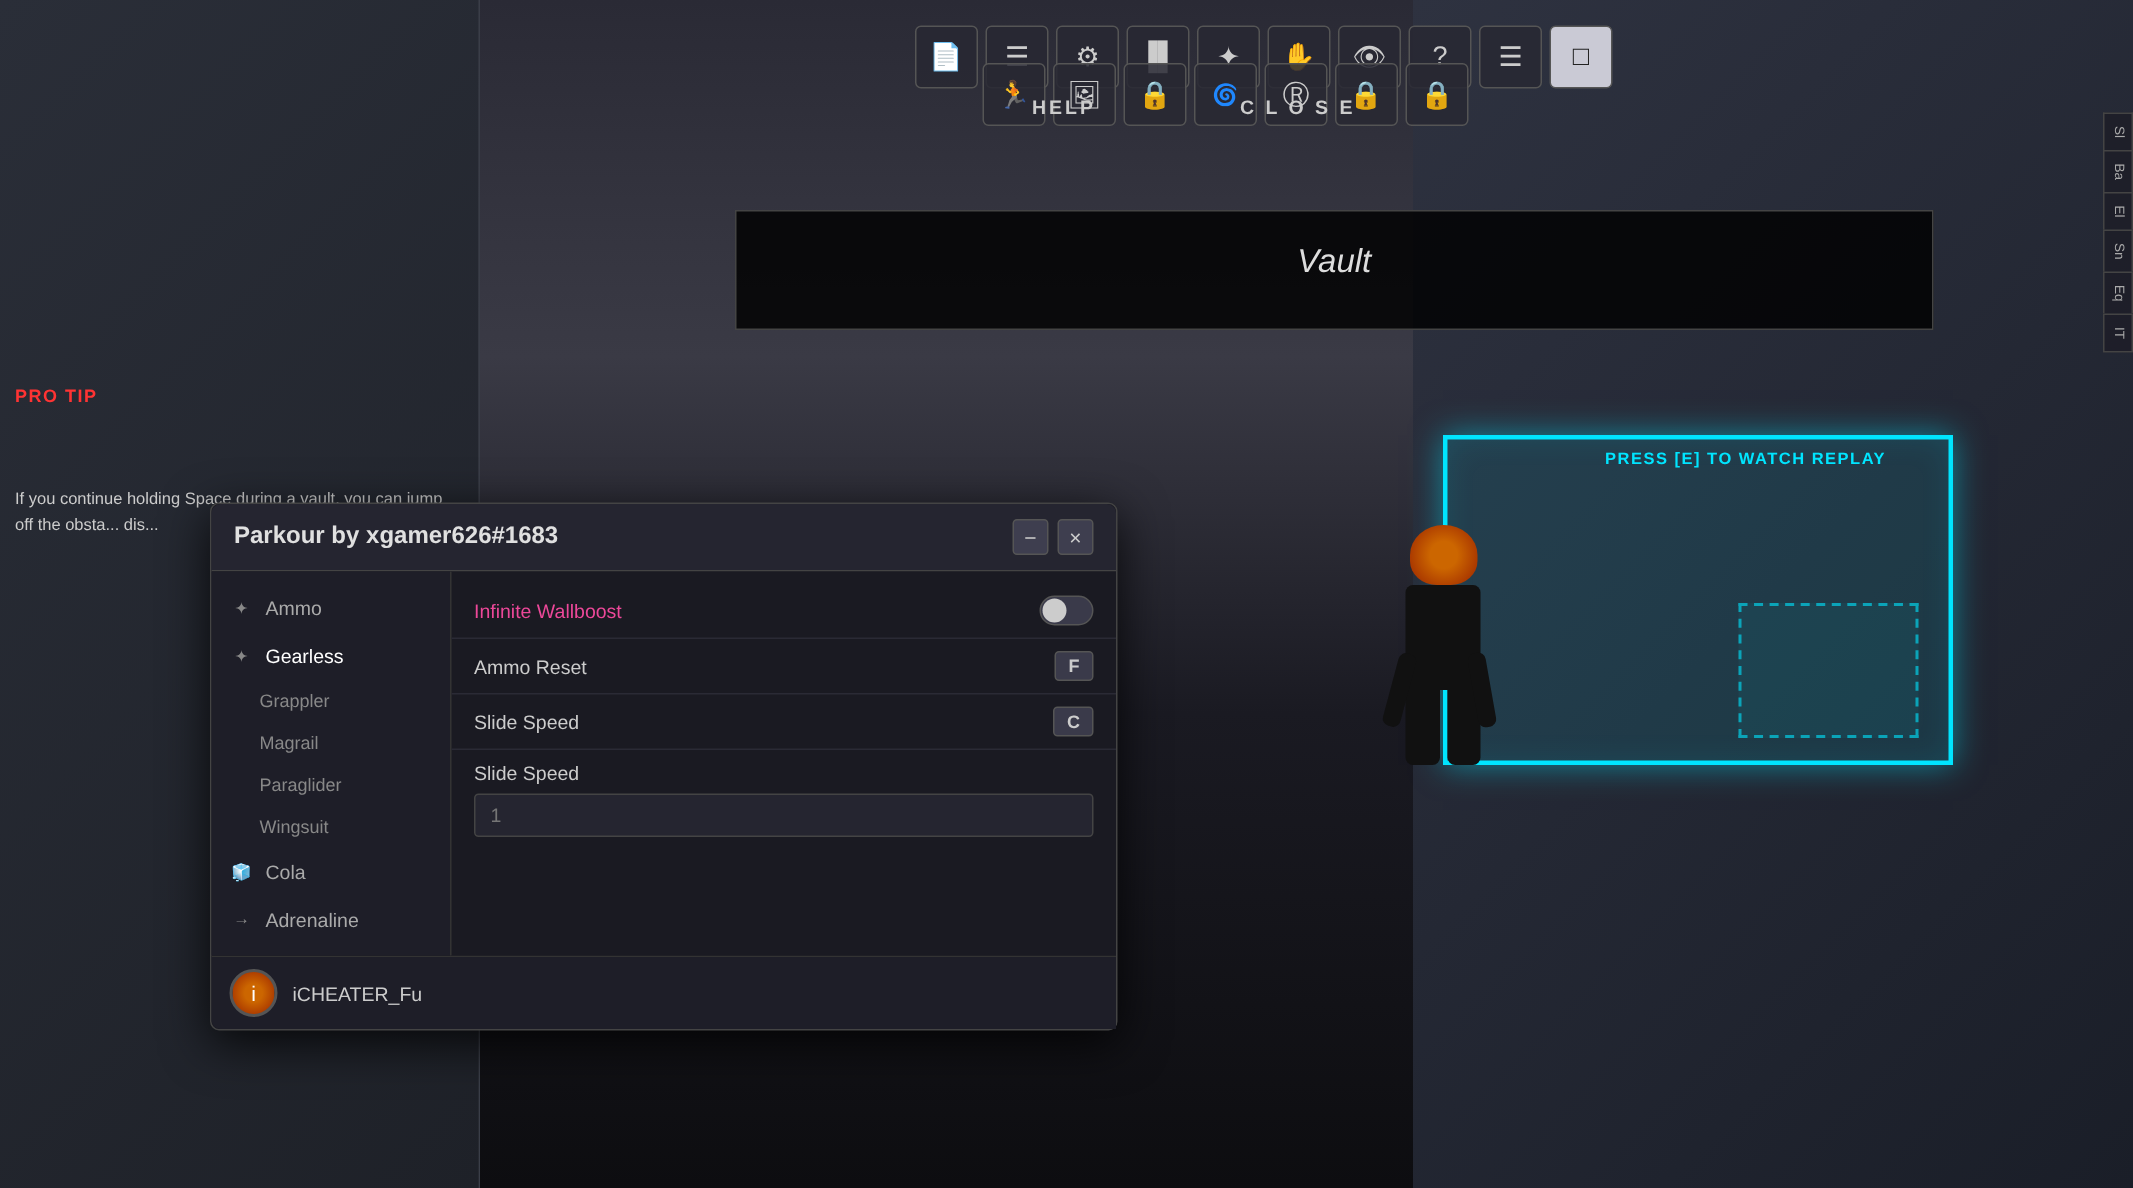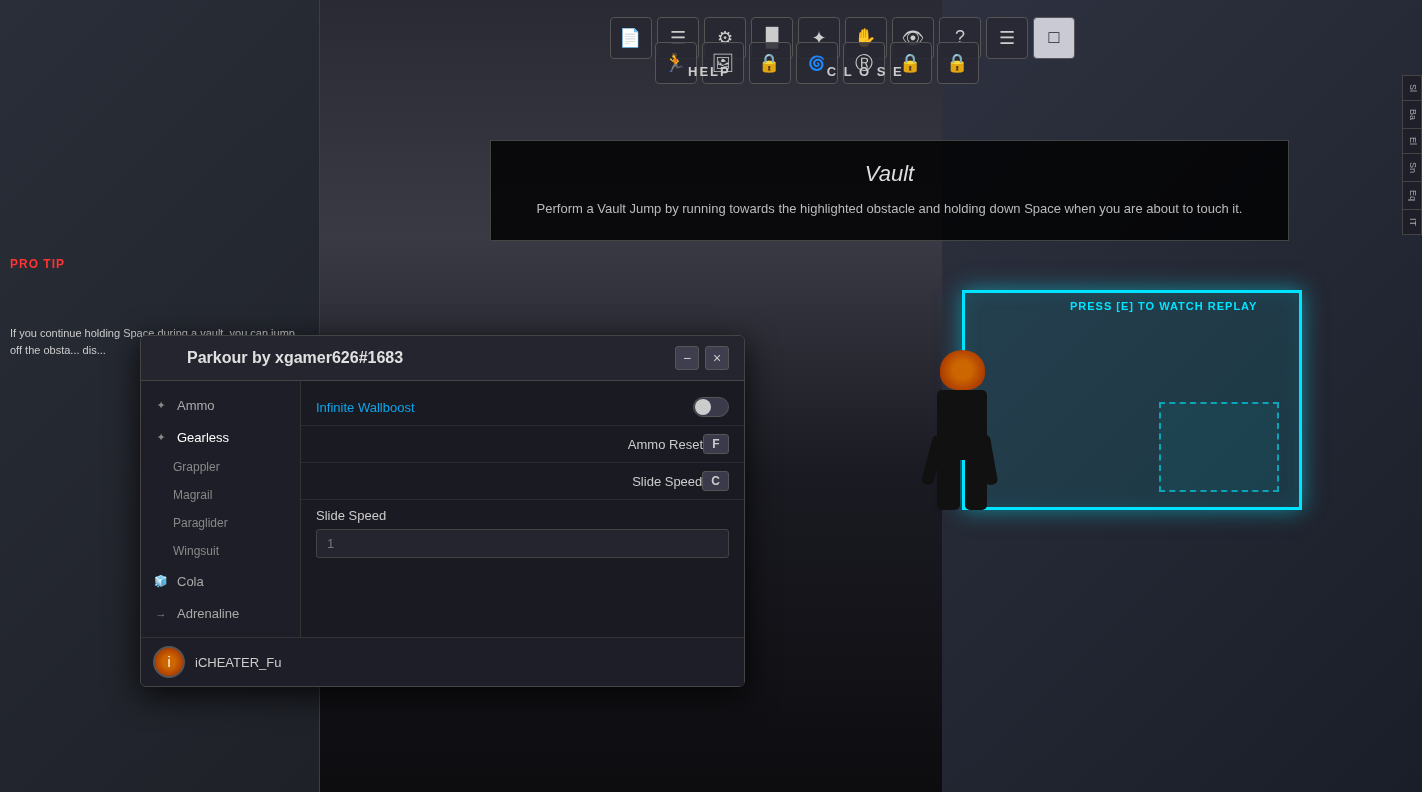--- a/index.html
+++ b/index.html
@@ -256,21 +256,20 @@
       display: flex;
       align-items: center;
       justify-content: space-between;
       border-radius: 6px 6px 0 0;
       border-bottom: 1px solid #444;
     }
     .modal-title {
       color: #e0e0e0;
       font-size: 16px;
       font-weight: bold;
-      margin-left: 31px;
     }
     .modal-controls {
       display: flex;
       gap: 6px;
     }
     .modal-btn {
       width: 24px;
       height: 24px;
       background: rgba(80,80,100,0.6);
       border: 1px solid #555;
@@ -328,21 +327,21 @@
 
     .toggle-row {
       display: flex;
       align-items: center;
       justify-content: space-between;
       padding: 8px 15px;
       border-bottom: 1px solid #2a2a35;
     }
     .toggle-row:last-child { border-bottom: none; }
     .toggle-label {
-      color: #0ea5e9;
+      color: #ec4899;
       font-size: 13px;
     }
     .toggle-switch {
       width: 36px;
       height: 20px;
       background: #3a3a4a;
       border-radius: 10px;
       position: relative;
       cursor: pointer;
       border: 1px solid #555;
@@ -354,21 +353,21 @@
       background: #cccccc;
       border-radius: 50%;
       top: 1px;
       left: 1px;
       transition: left 0.2s;
     }
 
     .key-row {
       display: flex;
       align-items: center;
-      justify-content: flex-end;
+      justify-content: space-between;
       padding: 8px 15px;
       border-bottom: 1px solid #2a2a35;
     }
     .key-label {
       color: #cccccc;
       font-size: 13px;
     }
     .key-badge {
       background: #3a3a4a;
       border: 1px solid #555;
@@ -476,21 +475,20 @@
   <div class="hud-icon">🔒</div>
 </div>
 
 <div class="help-close-bar">
   <span class="hud-text-btn">HELP</span>
   <span class="hud-text-btn">C L O S E</span>
 </div>
 
 <div class="vault-tooltip">
   <div class="vault-title">Vault</div>
-  <div class="vault-desc">Perform a Vault Jump by running towards the highlighted obstacle and holding down Space when you are about to touch it.</div>
 </div>
 
 <div class="pro-tip">PRO TIP</div>
 <div class="pro-tip-text">If you continue holding Space during a vault, you can jump off the obsta... dis...</div>
 
 <div class="replay-hint">PRESS [E] TO WATCH REPLAY</div>
 
 <div class="right-tabs">
   <div class="right-tab">Sl</div>
   <div class="right-tab">Ba</div>

